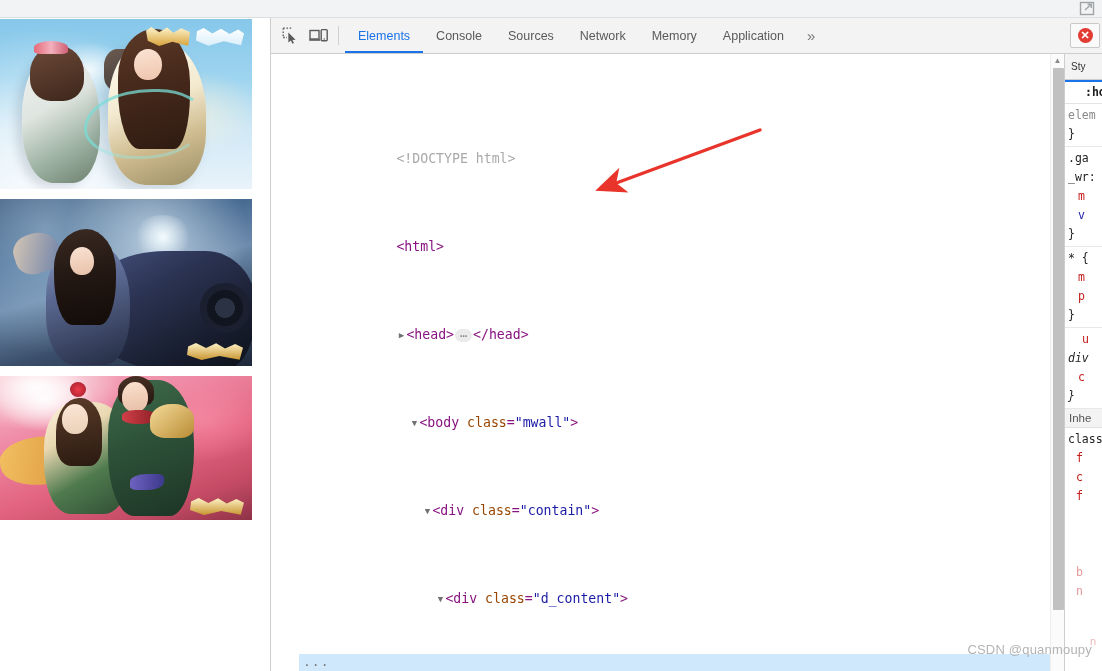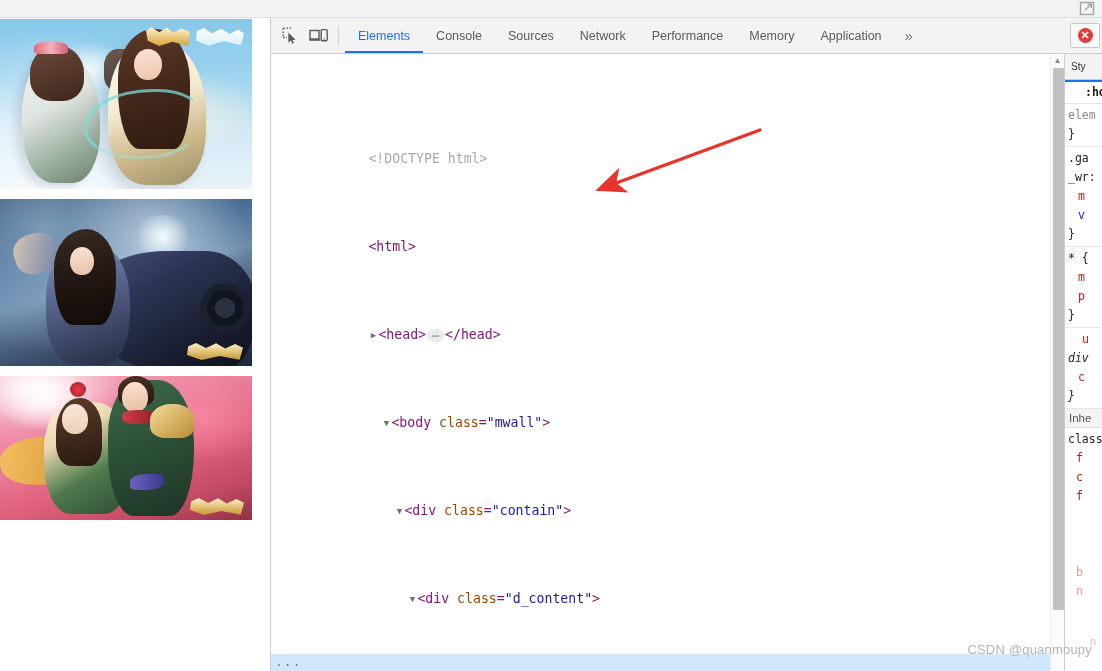--- a/index.html
+++ b/index.html
@@ -254,21 +254,21 @@
 
   
   #dom-pane{
     flex:1; position:relative; overflow:hidden; background:#fff;
   }
   #dom-tree{
     font-family:"DejaVu Sans Mono","Liberation Mono",monospace;
     font-size:13.2px; line-height:22px; padding:6px 0 0 0;
     white-space:pre; color:#222; position:relative;
   }
-  .dl{ height:22px; position:relative; padding-left:4px; }
+  .dl{ height:22px; position:relative; padding-left:4px;margin-left:28px; }
   .dl.sel{ background:#cfe8fc; }
   .tw{ color:#881280; }          
   .at{ color:#994500; }          
   .av{ color:#1a1aa6; }
   .doctype{ color:#a9a9a9; }
   .tri{
     display:inline-block; width:10px; color:#727272; font-size:9px;
     text-align:center; vertical-align:middle;
   }
   .tri.r:before{ content:"\25B6"; }
@@ -434,23 +434,20 @@
       <div class="dt-tab">
           <span>Console</span>
         </div>
       <div class="dt-tab">
           <span>Sources</span>
         </div>
       <div class="dt-tab">
           <span>Network</span>
         </div>
       <div class="dt-tab">
-          <span>Performance</span>
-        </div>
-      <div class="dt-tab">
           <span>Memory</span>
         </div>
       <div class="dt-tab">
           <span>Application</span>
         </div>
     </div>
 
     <div class="dt-more">»</div>
 
     <div id="dt-error-badge">

